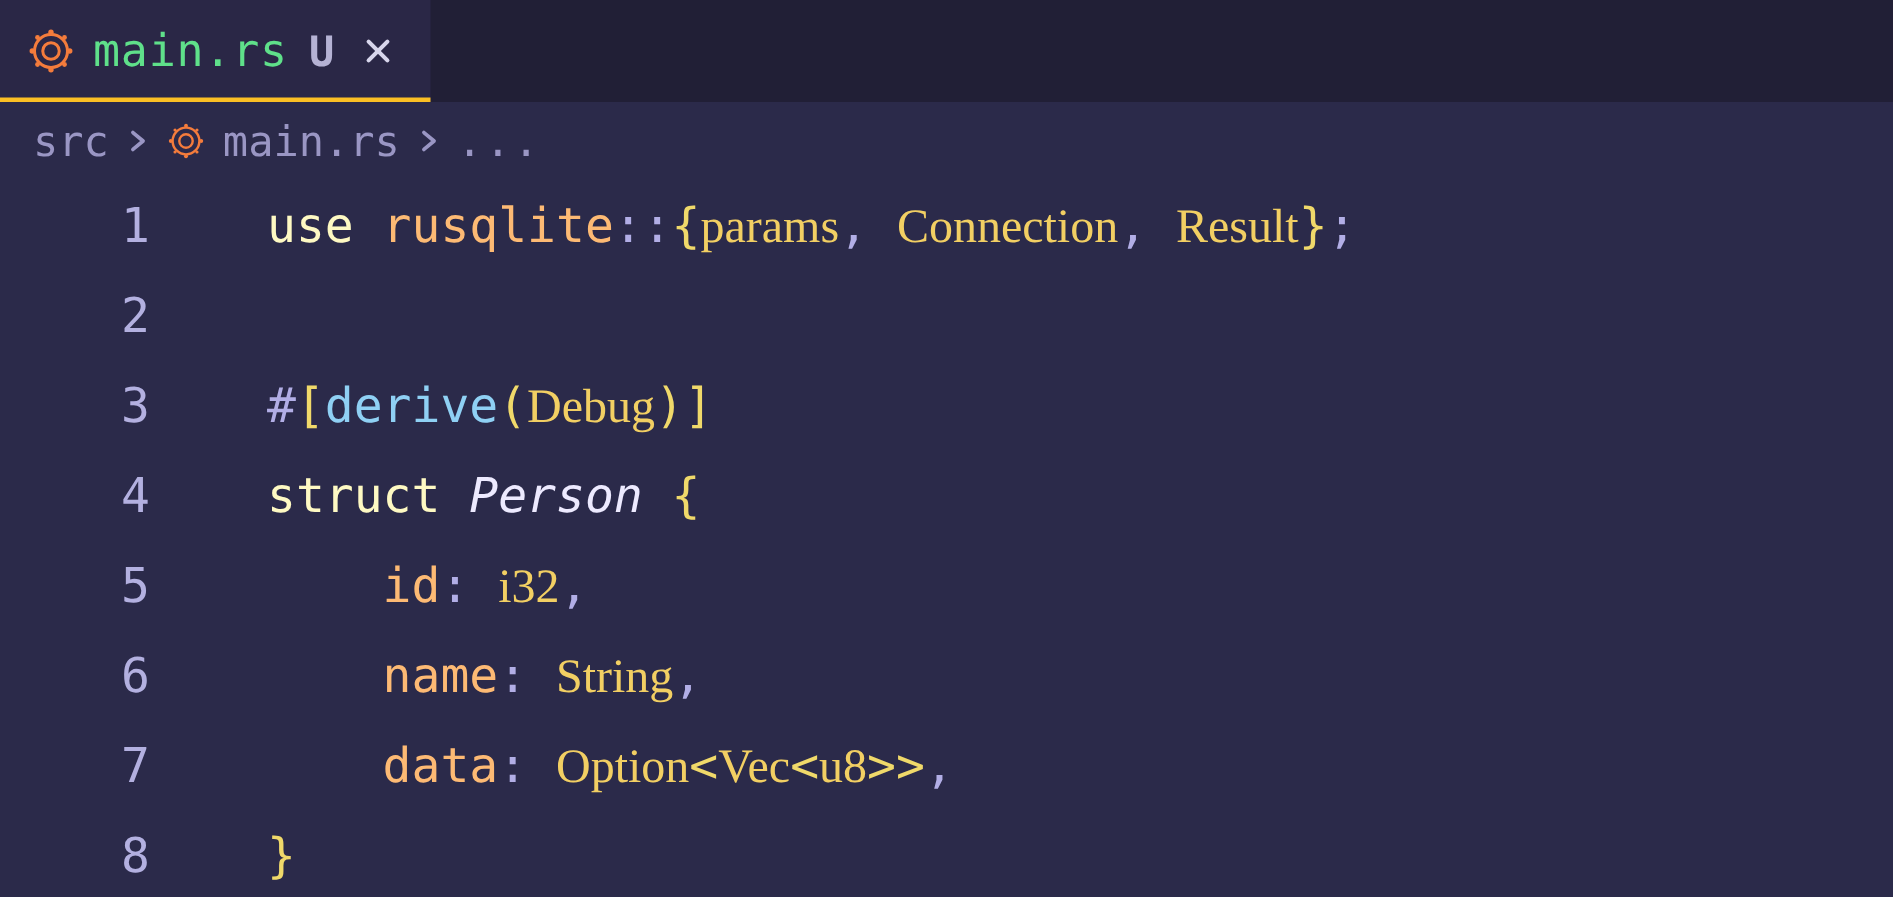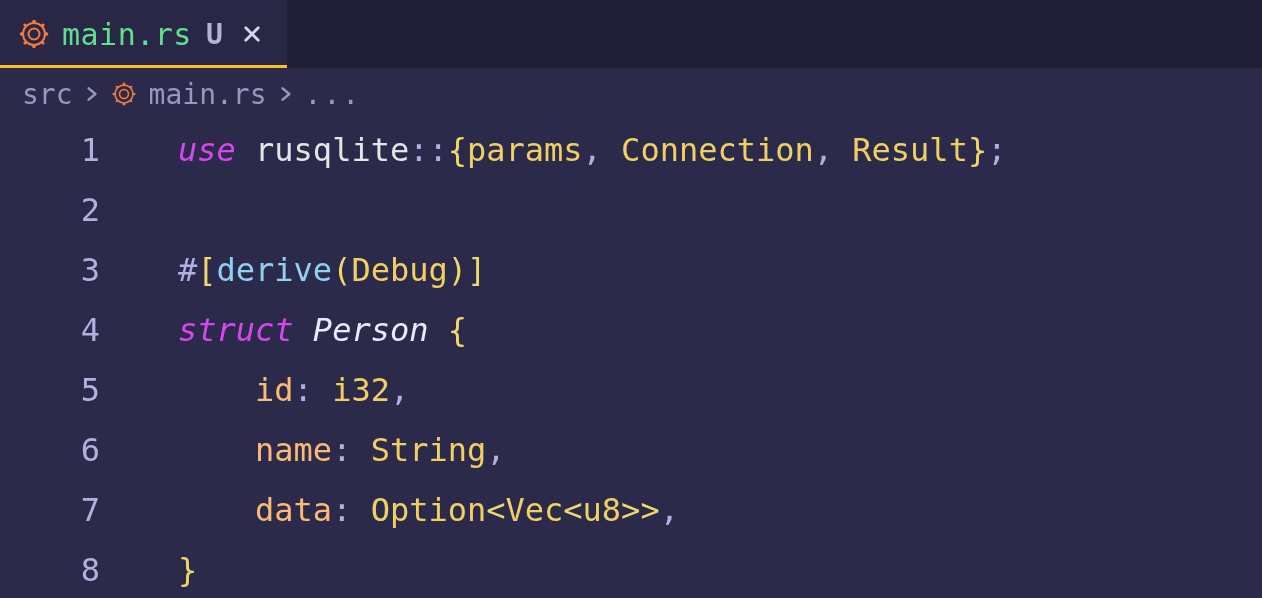--- a/index.html
+++ b/index.html
@@ -104,27 +104,27 @@
   .gutter div { height: 60px; }
   .code {
     flex: 1;
     padding-left: 48px;
     white-space: pre;
     font-weight: 500;
   }
   .code .line { height: 60px; }
 
   
-  .kw   { color: #d946ef; font-style: italic; }      
-  .mod  { color: #e5e5e5; }      
+  .kw   { color: #fef9c3; }      
+  .mod  { color: #fdba74; }      
   .colc { color: #b2aee6; }      
   .br   { color: #f0d96a; }      
   .id   { color: #fdba74; }      
   .fn   { color: #8fd0f4; }      
-  .ty   { color: #f2cf63; }      
+  .ty   { color: #f2cf63; font-family: Liberation Serif, serif; }      
   .pu   { color: #b2aee6; }      
   .tyname { color: #edeaff; font-style: italic; }    
 </style>
 </head>
 <body>
 
 <div class="tabbar">
   <div class="tab">
     <span class="rust-icon">
       <svg viewBox="0 0 32 32" width="32" height="32">

